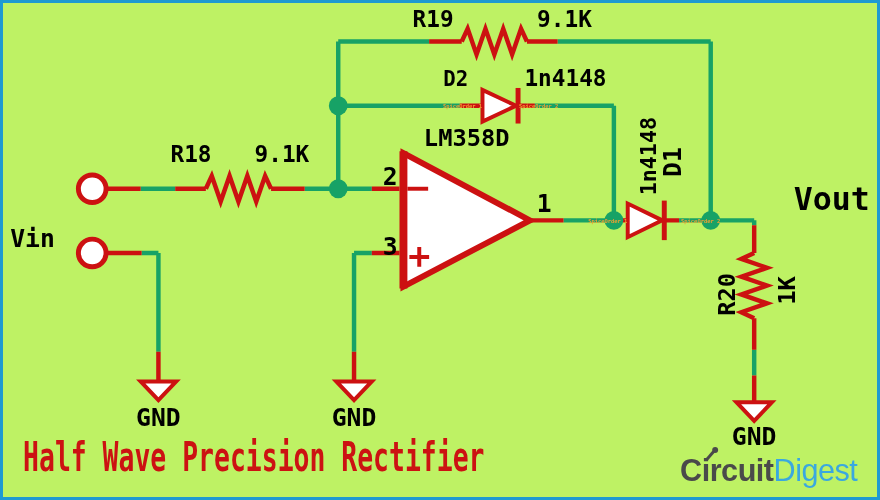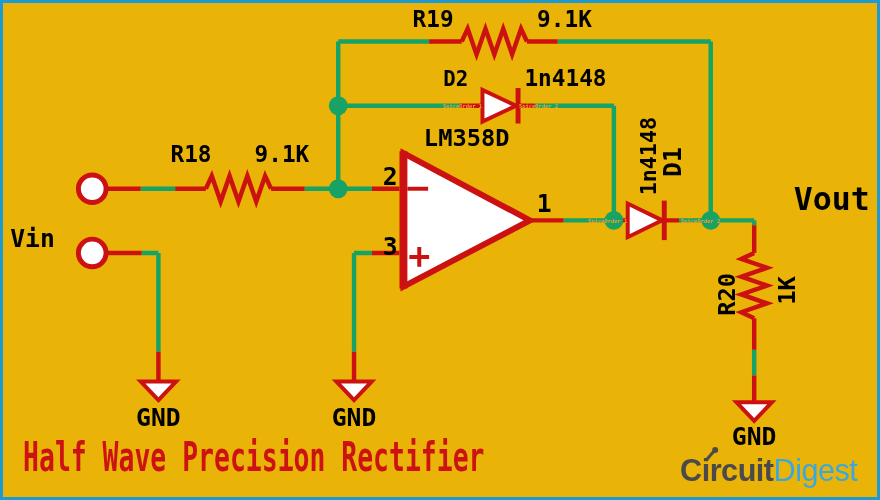--- a/index.html
+++ b/index.html
@@ -9,21 +9,21 @@
     --text-black:#000000;
     --title-red:#cc1212;
     --logo-gray:#4a4a4a;
     --logo-blue:#3aa8df;
     --spice-orange:#f0a030;
   }
   html,body{margin:0;padding:0;background:#ffffff;}
   .canvas{
     width:880px;height:500px;box-sizing:border-box;
     border:3px solid var(--border-blue);
-    background:#eab308;position:relative;overflow:hidden;
+    background:#bef264;position:relative;overflow:hidden;
   }
   svg{display:block;width:100%;height:100%;}
   .wire-g{stroke:var(--wire-green);stroke-width:4.5;fill:none;stroke-linecap:butt;}
   .wire-r{stroke:var(--component-red);stroke-width:4.5;fill:none;stroke-linecap:butt;}
   .comp{stroke:var(--component-red);fill:none;stroke-width:4.5;stroke-linejoin:miter;}
   .comp-fill{stroke:var(--component-red);fill:#ffffff;stroke-width:4.5;stroke-linejoin:miter;}
   .dot{fill:var(--wire-green);stroke:none;}
   .lbl{font-family:"DejaVu Sans Mono",monospace;font-weight:bold;fill:var(--text-black);}
   .s21{font-size:21px;} .s22{font-size:22px;} .s23{font-size:23px;}
   .s24{font-size:24px;} .s25{font-size:25px;} .s32{font-size:32px;}

